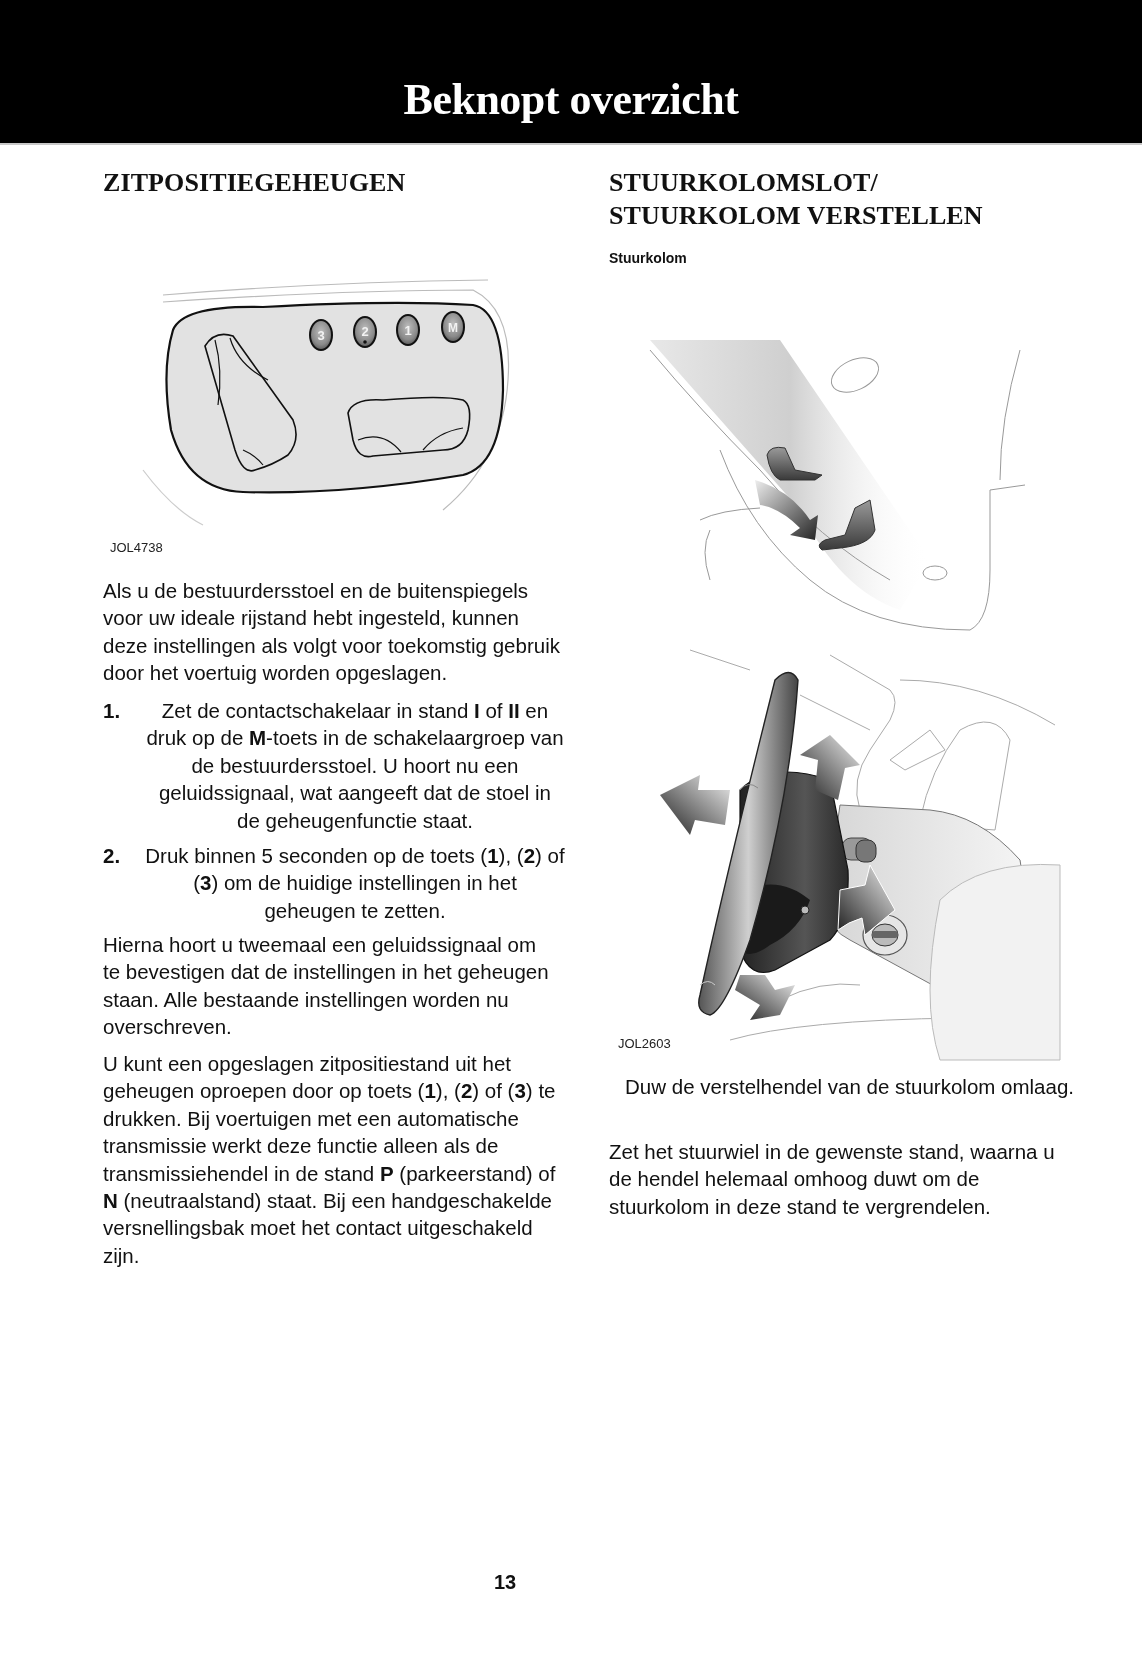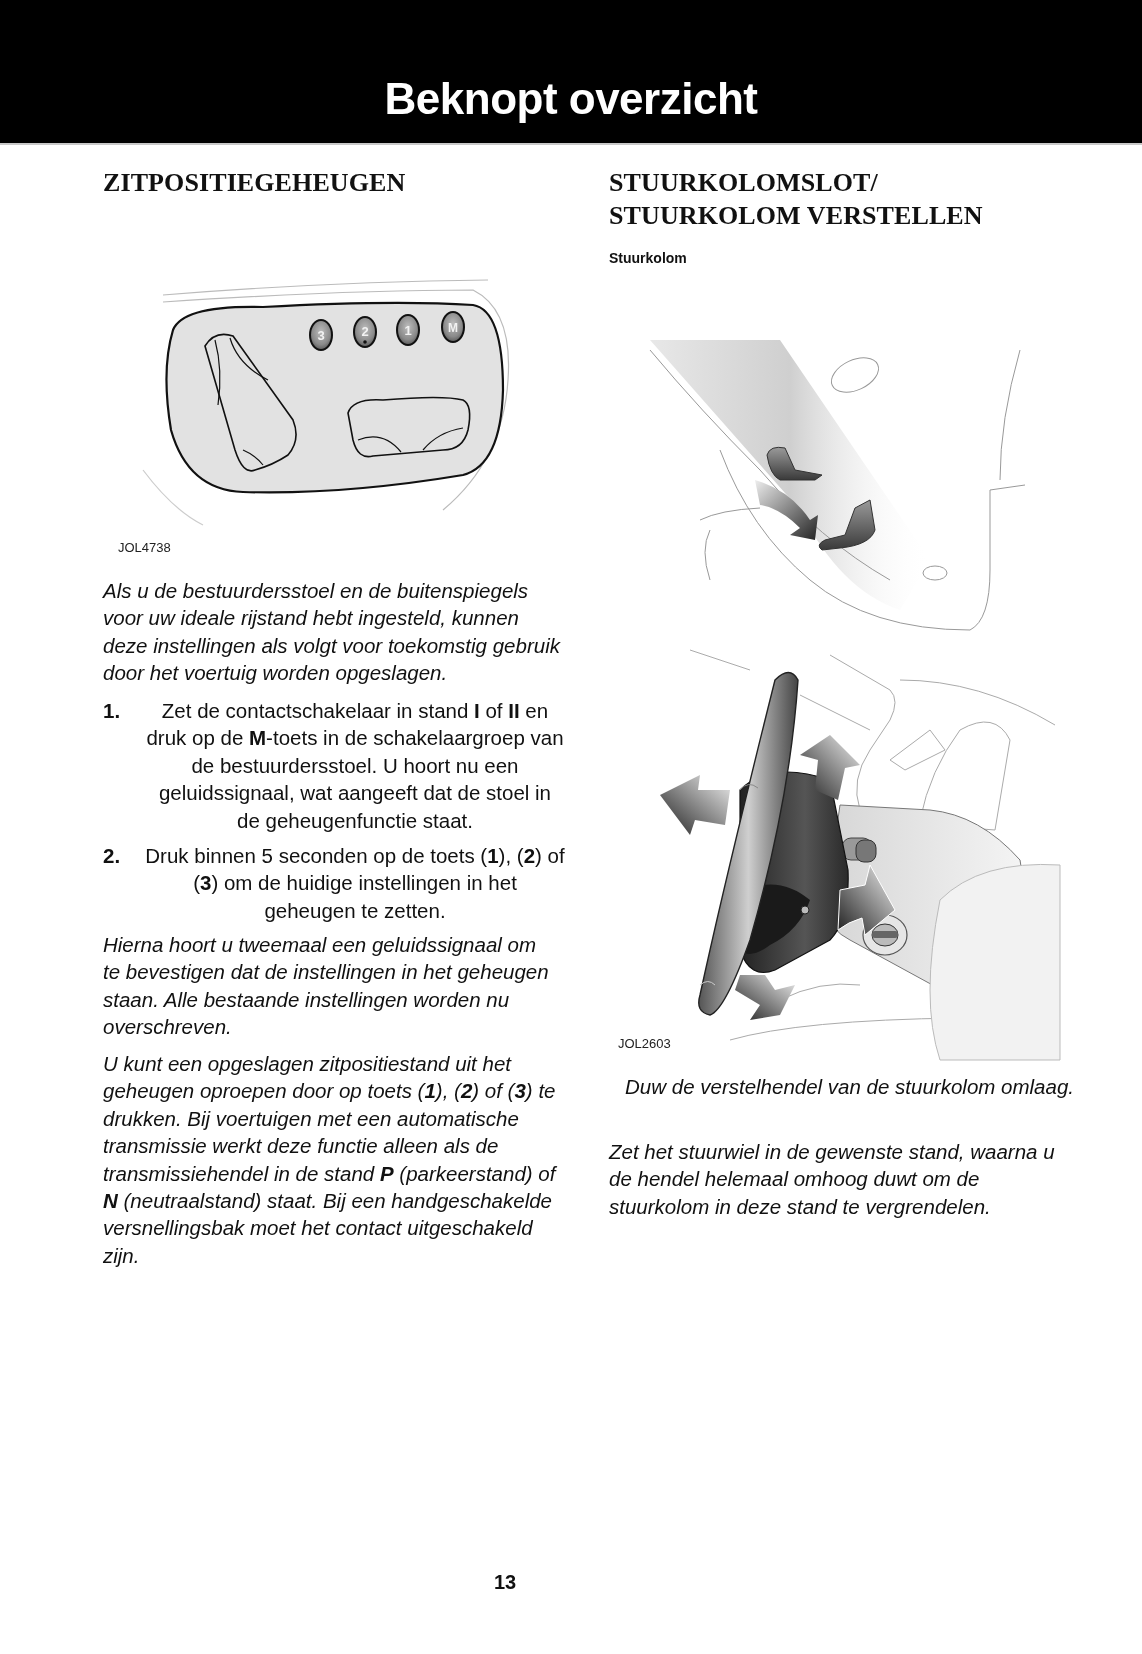--- a/index.html
+++ b/index.html
@@ -1,28 +1,28 @@
 <!DOCTYPE html>
 <html><head>
 <meta charset="utf-8">
 <style>
   html, body { margin: 0; padding: 0; background: #ffffff; }
   body { width: 1142px; height: 1654px; position: relative; overflow: hidden;
          font-family: "Liberation Sans", "DejaVu Sans", sans-serif; color: #111; }
-  .header-band { position: absolute; left: 0; top: 0; width: 1142px; height: 145px; background: #000; }
+  .header-band { position: absolute; left: 0; top: 0; width: 1142px; height: 145px; background: #000; font-family: Liberation Serif, serif; }
   .header-band .rule { position: absolute; left: 0; bottom: 0; width: 100%; height: 2px; background: #c8c8c8; }
   .page-title { position: absolute; left: 0; width: 1142px; top: 74px; text-align: center;
                 color: #fff; font-weight: bold; font-size: 44px; letter-spacing: -0.5px; margin: 0; }
   .col { position: absolute; top: 0; }
   .col-left { left: 103px; width: 460px; }
   .col-right { left: 609px; width: 460px; }
   h2.section { position: absolute; margin: 0; font-size: 26px; font-weight: bold; line-height: 33px; letter-spacing: 0.1px; font-family: Liberation Serif, serif; }
   h3.sub { position: absolute; margin: 0; font-size: 14px; font-weight: bold; }
   .fig-code { position: absolute; font-size: 13px; color: #222; }
-  .para { position: absolute; margin: 0; font-size: 20.5px; line-height: 27.4px; color: #111; font-style: italic; }
+  .para { position: absolute; margin: 0; font-size: 20.5px; line-height: 27.4px; color: #111; }
   .para b { font-weight: bold; }
   .list-item { position: absolute; font-size: 20.5px; line-height: 27.4px; }
   .list-item .num { position: absolute; left: 0; top: 0; font-weight: bold; }
   .list-item .txt { position: absolute; left: 42px; top: 0; width: 420px; text-align: center; }
   .page-number { position: absolute; left: 0; width: 1010px; top: 1571px; text-align: center; font-weight: bold; font-size: 20px; }
   svg { position: absolute; overflow: visible; }
 </style>
 </head>
 <body>
 
@@ -71,21 +71,21 @@
     <g>
       <ellipse cx="265" cy="60" rx="11" ry="15" fill="url(#btnGrad)" stroke="#111" stroke-width="2"></ellipse>
       <text x="265" y="65" text-anchor="middle" font-size="13" font-weight="bold" fill="#f2f2f2" font-family="Liberation Sans, sans-serif">1</text>
     </g>
     <g>
       <ellipse cx="310" cy="57" rx="11" ry="15" fill="url(#btnGrad)" stroke="#111" stroke-width="2"></ellipse>
       <text x="310" y="62" text-anchor="middle" font-size="12" font-weight="bold" fill="#f2f2f2" font-family="Liberation Sans, sans-serif">M</text>
     </g>
   </svg>
 
-  <div class="fig-code" style="left:7px;top:540px;margin-left:8px;">JOL4738</div>
+  <div class="fig-code" style="left:7px;top:540px;">JOL4738</div>
 
   <p class="para" style="left:0;top:577px;width:465px;">Als u de bestuurdersstoel en de buitenspiegels voor uw ideale rijstand hebt ingesteld, kunnen deze instellingen als volgt voor toekomstig gebruik door het voertuig worden opgeslagen.</p>
 
   <div class="list-item" style="left:0;top:697px;width:465px;height:137px;">
     <span class="num">1.</span>
     <span class="txt"><span>Zet de contactschakelaar in stand </span><b>I</b><span> of </span><b>II</b><span> en druk op de </span><b>M</b><span>-toets in de schakelaargroep van de bestuurdersstoel. U hoort nu een geluidssignaal, wat aangeeft dat de stoel in de geheugenfunctie staat.</span></span>
   </div>
 
   <div class="list-item" style="left:0;top:842px;width:465px;height:82px;">
     <span class="num">2.</span>

